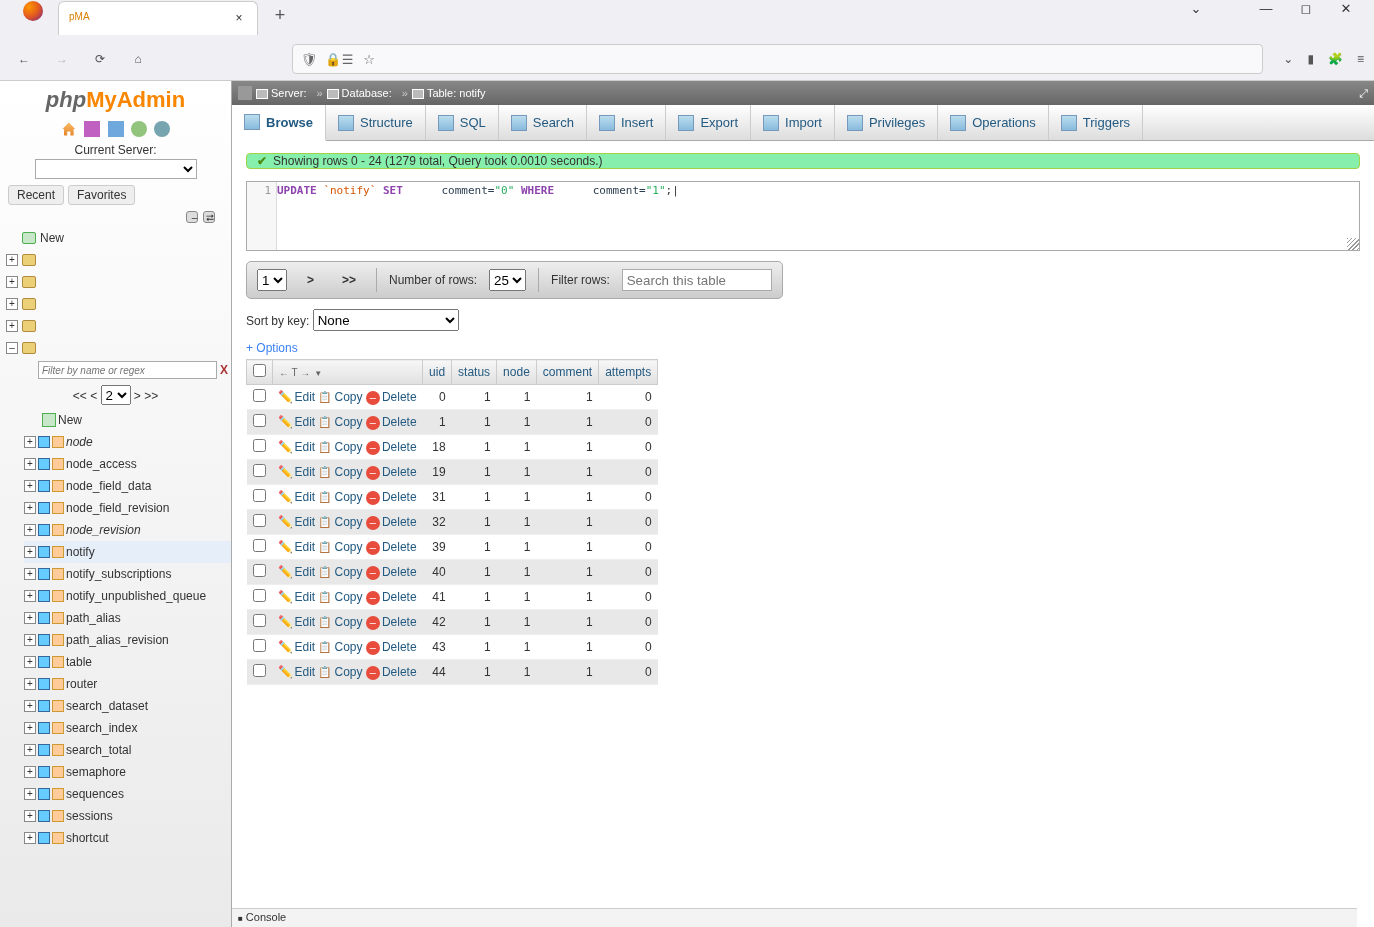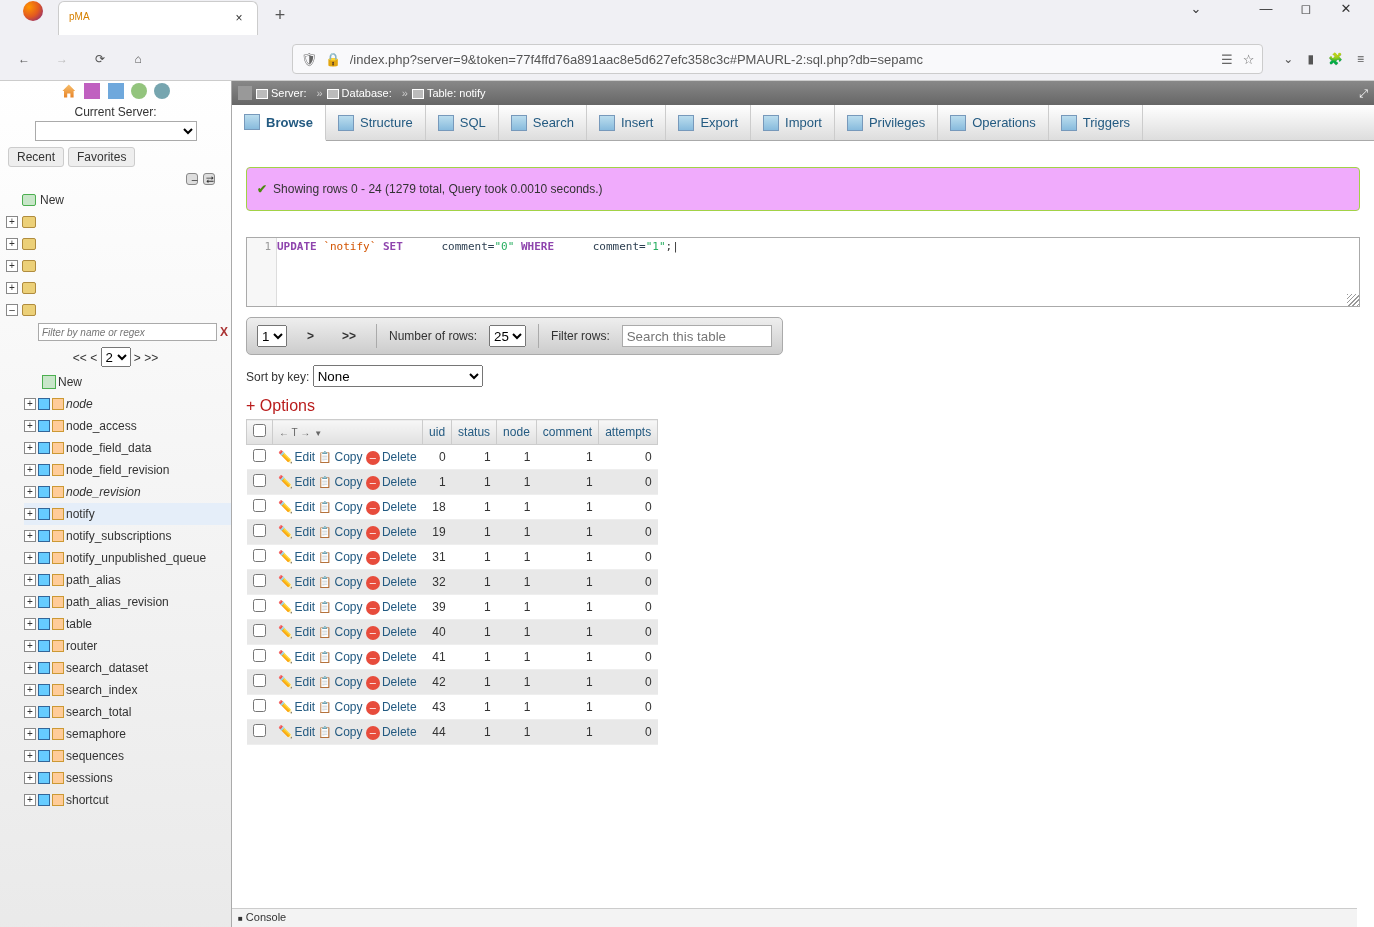--- a/index.html
+++ b/index.html
@@ -73,21 +73,21 @@
 .topbar .crumb-icon { display: inline-block; width: 12px; height: 10px; background: #bbb; border: 1px solid #fff; margin-right: 3px; vertical-align: middle; }
 .topbar .arrow { color: #ccc; margin: 0 4px; }
 .topbar-right { margin-left: auto; }
 .topbar-left-btn { width: 14px; height: 14px; background: #999; margin-right: 4px; }
 
 .page-tabs { display: flex; background: linear-gradient(#fff, #ddd); border-bottom: 1px solid #aaa; height: 36px; }
 .page-tabs .ptab { display: flex; align-items: center; padding: 0 12px; border-right: 1px solid #ccc; font-size: 13px; color: #235a81; cursor: pointer; }
 .page-tabs .ptab .picon { width: 16px; height: 16px; margin-right: 6px; }
 .page-tabs .ptab.active { background: #fff; border-bottom: 2px solid #fff; margin-bottom: -1px; font-weight: bold; }
 
-.success-box { background: #f0abfc; border: 1px solid #a2d246; border-radius: 4px; padding: 14px 10px; margin: 26px 4px; font-size: 12px; color: #333; }
+.success-box { background: #86efac; border: 1px solid #a2d246; border-radius: 4px; padding: 0 10px; margin: 12px 4px; font-size: 12px; color: #333; }
 .success-box::before { content: "✔"; color: #4a8a0e; margin-right: 6px; font-weight: bold; }
 
 .sql-area { border: 1px solid #aaa; margin: 0 4px; background: #fff; position: relative; }
 .sql-gutter { width: 30px; background: #f7f7f7; border-right: 1px solid #ddd; text-align: right; padding: 2px 5px; color: #999; font-family: monospace; font-size: 11px; float: left; height: 68px; }
 .sql-code { padding: 2px 6px; font-family: monospace; font-size: 11px; height: 68px; }
 .sql-code .kw { color: #8e44ad; font-weight: bold; }
 .sql-code .tbl { color: #d35400; }
 .sql-code .col { color: #2c3e50; margin-left: 32px; }
 .sql-code .str { color: #27ae60; }
 .sql-resize { position: absolute; right: 0; bottom: 0; width: 12px; height: 12px; background: repeating-linear-gradient(135deg, #999, #999 1px, transparent 1px, transparent 3px); }
@@ -99,23 +99,23 @@
 .options-bar label { margin-right: 4px; }
 .options-bar a { color: #235a81; text-decoration: none; cursor: pointer; }
 
 .pager-bar { display: flex; align-items: center; background: linear-gradient(#eee, #ccc); border: 1px solid #aaa; border-radius: 5px; padding: 6px 10px; margin: 10px 4px; gap: 12px; font-size: 12px; width: fit-content; }
 .pager-bar select { height: 22px; }
 .pager-bar .pgbtn { padding: 2px 8px; font-weight: bold; cursor: pointer; }
 .pager-bar .divider { width: 1px; height: 24px; background: #aaa; }
 .pager-bar input { height: 22px; border: 1px solid #aaa; padding: 0 4px; width: 150px; }
 
 .sort-row { margin: 10px 4px; font-size: 12px; }
-.sort-row select { width: 170px; height: 22px; }
-
-.options-link { color: #b91c1c; cursor: pointer; font-size: 16px; margin: 4px 4px 0; display: block; }
+.sort-row select { width: 146px; height: 22px; }
+
+.options-link { color: #3b82f6; cursor: pointer; font-size: 12px; margin: 4px 4px 0; display: block; }
 
 .data-table { border-collapse: collapse; margin: 4px 4px 0; font-size: 12px; width: auto; }
 .data-table th { background: linear-gradient(#f7f7f7, #e0e0e0); border: 1px solid #ccc; padding: 4px 6px; font-weight: normal; color: #235a81; cursor: pointer; text-align: left; }
 .data-table th.sortcol { white-space: nowrap; }
 .data-table td { padding: 4px 6px; border-bottom: 1px solid #eee; }
 .data-table tr.odd { background: #fff; }
 .data-table tr.eve { background: #e8e8e8; }
 .data-table .action a { color: #235a81; text-decoration: none; margin-left: 2px; }
 .data-table .num { text-align: right; }
 .edit-icon { display: inline-block; width: 14px; height: 14px; vertical-align: middle; }
@@ -159,38 +159,40 @@
     <div class="nav-btn">←</div>
     <div class="nav-btn disabled">→</div>
     <div class="nav-btn">⟳</div>
     <div class="nav-btn">⌂</div>
     <div class="address-spacer"></div>
     <div class="url-bar">
       <span class="addr-icons">
         <span>🛡</span>
         <span style="color:#c0392b;">🔒</span>
       </span>
-      <span class="url-text" style="margin-left:8px;">/index.php?server=9&amp;token=77f4ffd76a891aac8e5d627efc358c3c#PMAURL-2:sql.php?db=sepamc</span>
       <span class="url-icons">
         <span>☰</span>
         <span>☆</span>
       </span>
     </div>
     <div class="right-icons">
       <span>⌄</span>
       <span>▮</span>
       <span>🧩</span>
       <span>≡</span>
     </div>
   </div>
 </div>
 
 <div class="app">
 
   <div class="left-nav">
+    <div class="pma-logo">
+      <span class="pma-logo-text"><span class="pma-php">php</span><span class="pma-my">My</span><span class="pma-admin">Admin</span></span>
+    </div>
     <div class="nav-icons">
       <span class="i-home"></span>
       <span class="i-sql"></span>
       <span class="i-doc"></span>
       <span class="i-gear"></span>
       <span class="i-reload"></span>
     </div>
     <div class="current-server-label">Current Server:</div>
     <select class="server-select"></select>
     <div class="recent-fav">

